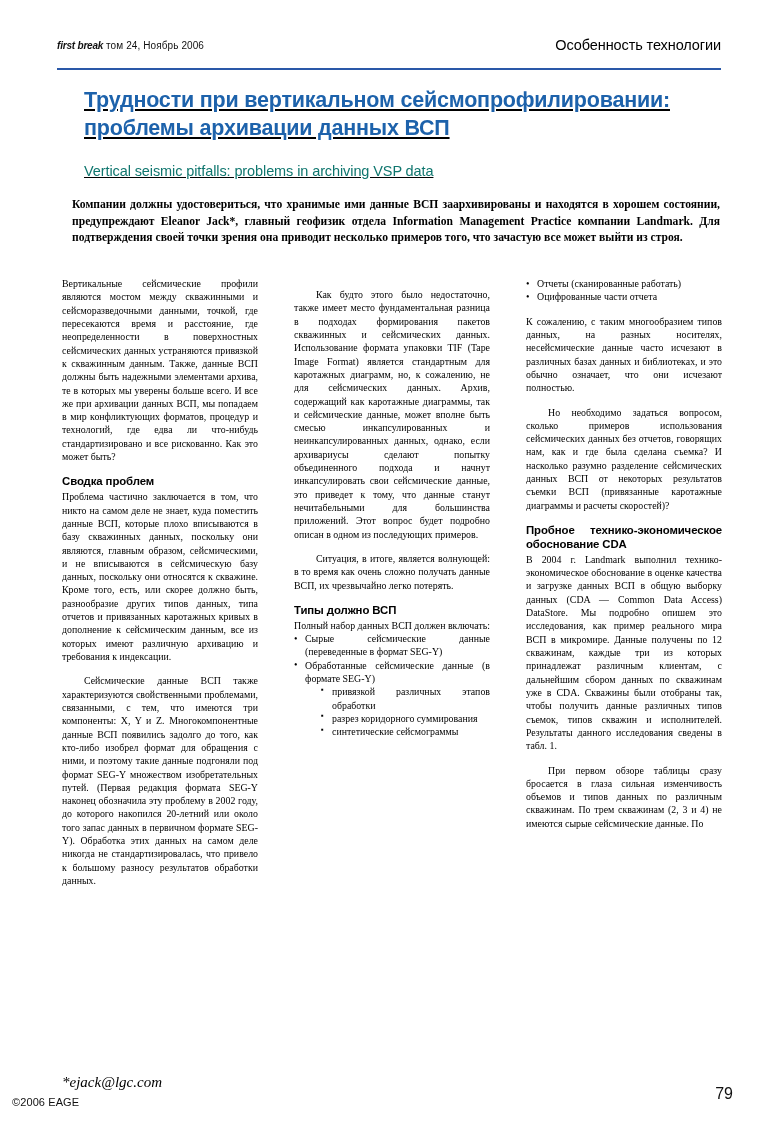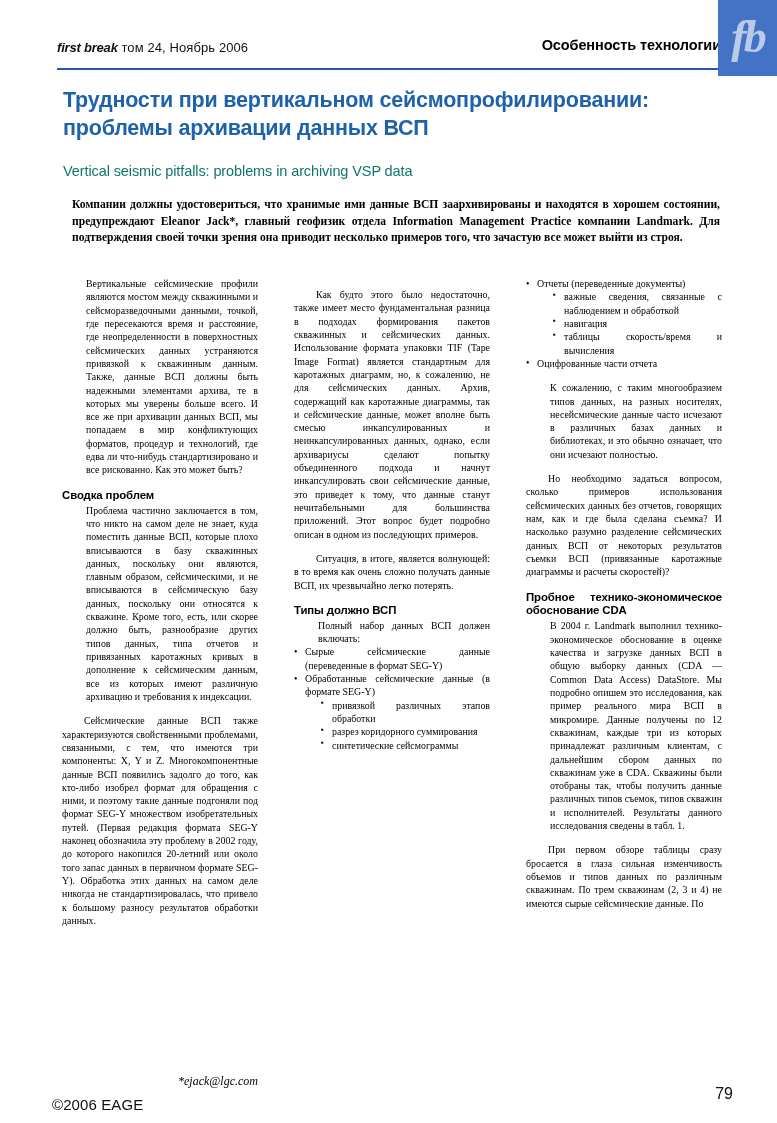--- a/index.html
+++ b/index.html
@@ -29,36 +29,36 @@
   .header {
     position: absolute;
     left: 57px; top: 36px;
     width: 664px;
     height: 32px;
   }
   .masthead {
     position: absolute;
     left: 0; top: 4px;
     font-family: "Liberation Sans", "DejaVu Sans", sans-serif;
-    font-size: 13px;
+    font-size: 10px;
     color: #111111;
     white-space: nowrap;
     letter-spacing: 0.1px;
   }
   .masthead .fb-title {
     font-style: italic;
     font-weight: 600;
     letter-spacing: -0.2px;
   }
   .section-label {
     position: absolute;
     right: 0; top: 1px;
     font-family: "Liberation Sans", "DejaVu Sans", sans-serif;
     font-size: 14.5px;
-    font-weight: bold;
+    font-weight: normal;
     color: #000000;
     white-space: nowrap;
     letter-spacing: -0.1px;
     text-align: center;
   }
   .header-rule {
     position: absolute;
     left: 57px; top: 68px;
     width: 664px;
     height: 2.4px;
@@ -84,22 +84,23 @@
     font-weight: bold;
     font-size: 46px;
     color: #b9cbe8;
     letter-spacing: -3px;
     line-height: 1;
   }
 
   
   .title-block {
     position: absolute;
-    left: 63px; top: 86px;
+    left: 84px; top: 86px;
     width: 640px;
+    text-decoration: underline;
   }
   .doc-title {
     font-family: "Liberation Sans", "DejaVu Sans", sans-serif;
     font-size: 21.5px;
     font-weight: bold;
     color: #1d62ab;
     line-height: 1.32;
     letter-spacing: -0.2px;
     margin: 0;
   }
@@ -141,21 +142,21 @@
   }
   .col-1 { left: 0px; }
   .col-2 { left: 232px; }
   .col-3 { left: 464px; }
 
   .col p {
     margin: 0 0 0 0;
     text-indent: 22px;
     text-align: justify;
   }
-  .col p.noindent { text-indent: 0; margin-left: 24px; }
+  .col p.noindent { text-indent: 0; }
   .col p.gap { margin-top: 11px; }
 
   h3.sub-head {
     font-family: "Liberation Sans", "DejaVu Sans", sans-serif;
     font-size: 11.4px;
     font-weight: bold;
     color: #000000;
     margin: 12px 0 1px 0;
     line-height: 1.22;
     letter-spacing: -0.1px;
@@ -197,33 +198,32 @@
     left: 0;
     top: -0.5px;
     font-size: 8px;
   }
 
   
   .footnote {
     position: absolute;
     left: 62px; top: 1074px;
     width: 196px;
-    text-align: right;
+    text-align: left;
     font-family: "Liberation Serif", "DejaVu Serif", serif;
     font-style: italic;
-    font-size: 12px;
+    font-size: 15px;
   }
   .footer-left {
     position: absolute;
     left: 12px; top: 1096px;
     font-family: "Liberation Sans", "DejaVu Sans", sans-serif;
-    font-size: 15px;
+    font-size: 11px;
     color: #111111;
     letter-spacing: 0.1px;
-    margin-left: 40px;
   }
   .footer-page {
     position: absolute;
     right: 44px; top: 1085px;
     font-family: "Liberation Sans", "DejaVu Sans", sans-serif;
     font-size: 16px;
     color: #111111;
   }
 </style>
 </head>
@@ -233,23 +233,20 @@
 
   <div class="header">
     <div class="masthead">
       <span class="fb-title">first break</span>
       <span>том 24, Ноябрь 2006</span>
     </div>
     <div class="section-label">Особенность технологии</div>
   </div>
   <div class="header-rule"></div>
 
-  <div class="logo-box">
-    <span class="logo-glyph">fb</span>
-  </div>
 
   <div class="title-block">
     <h1 class="doc-title">Трудности при вертикальном сейсмопрофилировании: проблемы архивации данных ВСП</h1>
     <h2 class="doc-subtitle">Vertical seismic pitfalls: problems in archiving VSP data</h2>
   </div>
 
   <div class="abstract">Компании должны удостовериться, что хранимые ими данные ВСП заархивированы и находятся в хорошем состоянии, предупреждают Eleanor Jack*, главный геофизик отдела Information Management Practice компании Landmark. Для подтверждения своей точки зрения она приводит несколько примеров того, что зачастую все может выйти из строя.</div>
 
   <div class="columns">
 
@@ -278,26 +275,21 @@
             <li><span>разрез коридорного суммирования</span></li>
             <li><span>синтетические сейсмограммы</span></li>
           </ul>
         </li>
       </ul>
     </div>
 
     <div class="col col-3">
       <ul class="lvl1">
         <li>
-          <span>Отчеты (переведенные документы)</span>
-          <ul class="lvl2">
-            <li><span>важные сведения, связанные с наблюдением и обработкой</span></li>
-            <li><span>навигация</span></li>
-            <li><span>таблицы скорость/время и вычисления</span></li>
-          </ul>
+          <span>Отчеты (сканированные работать)</span>
         </li>
         <li>
           <span>Оцифрованные части отчета</span>
         </li>
       </ul>
 
       <p class="noindent gap">К сожалению, с таким многообразием типов данных, на разных носителях, несейсмические данные часто исчезают в различных базах данных и библиотеках, и это обычно означает, что они исчезают полностью.</p>
       <p class="gap">Но необходимо задаться вопросом, сколько примеров использования сейсмических данных без отчетов, говорящих нам, как и где была сделана съемка? И насколько разумно разделение сейсмических данных ВСП от некоторых результатов съемки ВСП (привязанные каротажные диаграммы и расчеты скоростей)?</p>
 
       <h3 class="sub-head">Пробное технико-экономическое обоснование CDA</h3>

